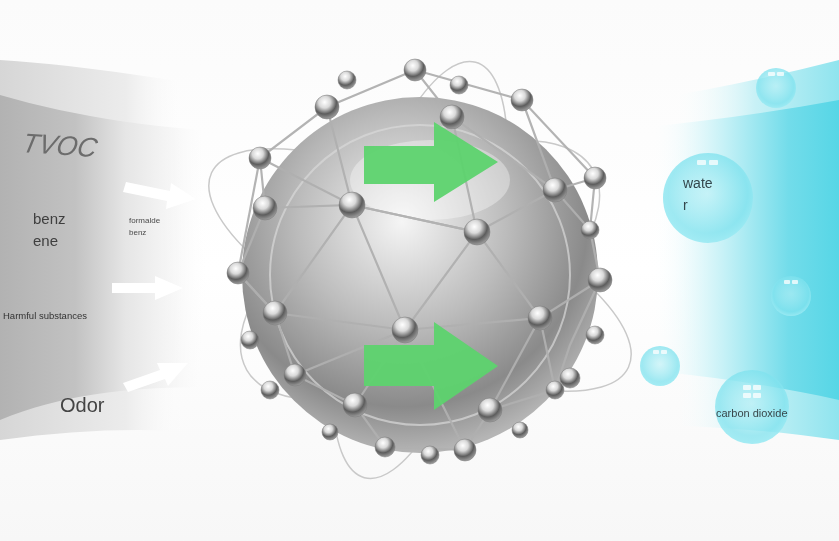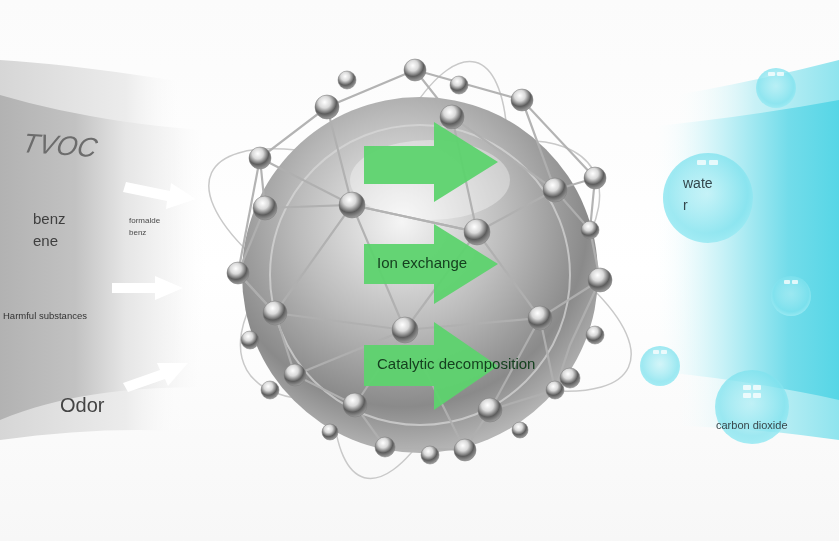--- a/index.html
+++ b/index.html
@@ -9,21 +9,21 @@
     background: linear-gradient(180deg, #fbfbfb 0%, #ffffff 50%, #f7f7f7 100%); }
   svg.bg { position: absolute; left: 0; top: 0; }
   .label { position: absolute; color: #3a3a3a; white-space: nowrap; }
   .tvoc { left: 26px; top: 128px; font-size: 27px; font-style: italic; color: #6c6c6c;
     transform: skewX(-8deg) rotate(4deg); transform-origin: left top; letter-spacing: 0px; }
   .benz { left: 33px; top: 208px; font-size: 15px; line-height: 22px; white-space: normal; width: 40px; color: #3f3f3f; }
   .formal { left: 117px; top: 215px; font-size: 8px; line-height: 12px; width: 60px; white-space: normal; color: #4a4a4a; margin-left: 12px; }
   .harm { left: 3px; top: 310px; font-size: 9.5px; color: #333; }
   .odor { left: 60px; top: 394px; font-size: 20px; color: #444; }
   .water { left: 683px; top: 172px; font-size: 14px; line-height: 22px; width: 40px; white-space: normal; color: #33464c; }
-  .co2 { left: 716px; top: 407px; font-size: 11px; color: #39474b; margin-top: 12px; }
+  .co2 { left: 716px; top: 407px; font-size: 11px; color: #39474b; }
   .step { position: absolute; left: 364px; }
   .step svg { position: absolute; left: 0; top: 0; }
   .step .txt { position: absolute; left: 13px; font-size: 15px; color: #15401f; white-space: nowrap; }
 </style>
 </head>
 <body>
 
 <div class="stage">
 
   <svg class="bg" width="839" height="541" viewBox="0 0 839 541">
@@ -178,32 +178,25 @@
   </div>
   <div class="label harm">Harmful substances</div>
   <div class="label odor">Odor</div>
 
   <div class="step" style="top:122px; width:140px; height:80px;">
     <svg width="140" height="80" viewBox="0 0 140 80">
       <path d="M0,24 L70,24 L70,0 L134,40 L70,80 L70,62 L0,62 Z" fill="#5dd36e" opacity="0.95"></path>
     </svg>
   </div>
 
-  <div class="step" style="top:224px; width:140px; height:80px;">
-    <svg width="140" height="80" viewBox="0 0 140 80">
-      <path d="M0,20 L70,20 L70,0 L134,40 L70,80 L70,60 L0,60 Z" fill="#5dd36e" opacity="0.95"></path>
-    </svg>
-    <div class="txt" style="top:30px;">Ion exchange</div>
-  </div>
 
   <div class="step" style="top:322px; width:140px; height:88px;">
     <svg width="140" height="88" viewBox="0 0 140 88">
       <path d="M0,23 L70,23 L70,0 L134,44 L70,88 L70,64 L0,64 Z" fill="#5dd36e" opacity="0.95"></path>
     </svg>
-    <div class="txt" style="top:33px;">Catalytic decomposition</div>
   </div>
 
   <div class="label water">
     <div>wate</div>
     <div>r</div>
   </div>
   <div class="label co2">carbon dioxide</div>
 
 </div>
 

